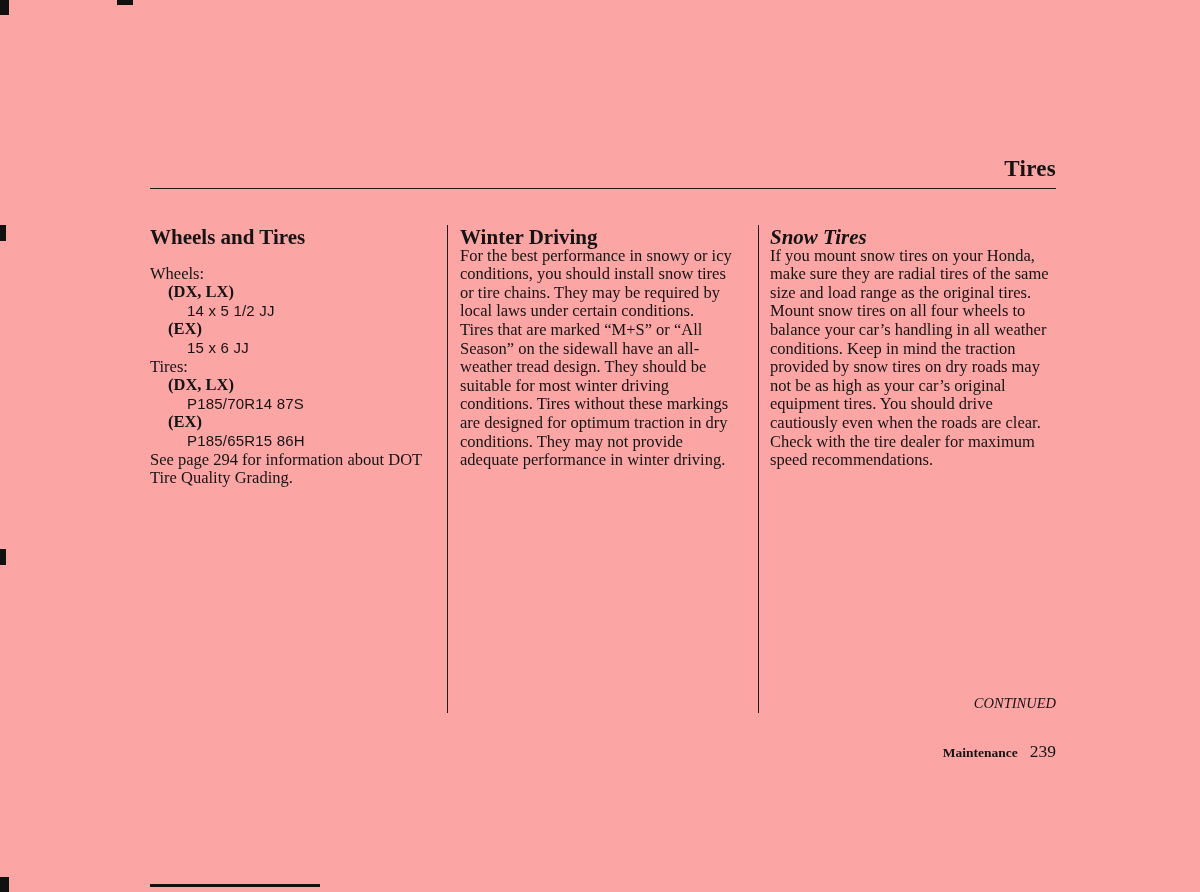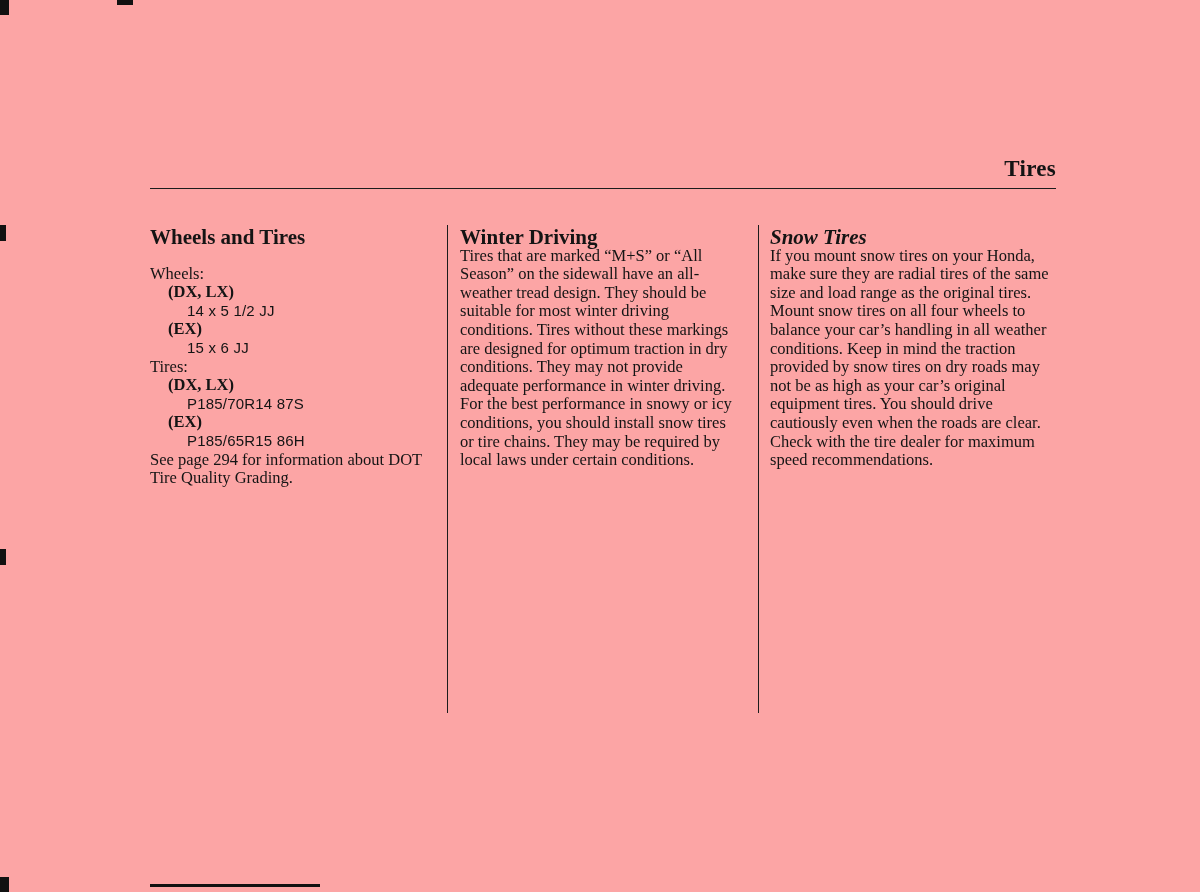--- a/index.html
+++ b/index.html
@@ -93,24 +93,28 @@
     <div class="line ind1">(DX, LX)</div>
     <div class="line ind2 spec">P185/70R14 87S</div>
     <div class="line ind1">(EX)</div>
     <div class="line ind2 spec">P185/65R15 86H</div>
 
     <div class="para block-gap">See page 294 for information about DOT Tire Quality Grading.</div>
   </div>
 
   <div class="col col-2">
     <div class="colhead">Winter Driving</div>
+    <div class="para">For the best performance in snowy or icy conditions, you should install snow tires or tire chains. They may be required by local laws under certain conditions.</div>
     <div class="para">Tires that are marked “M+S” or “All Season” on the sidewall have an all-weather tread design. They should be suitable for most winter driving conditions. Tires without these markings are designed for optimum traction in dry conditions. They may not provide adequate performance in winter driving.</div>
-    <div class="para">For the best performance in snowy or icy conditions, you should install snow tires or tire chains. They may be required by local laws under certain conditions.</div>
   </div>
 
   <div class="col col-3">
     <div class="colhead italic">Snow Tires</div>
     <div class="para">If you mount snow tires on your Honda, make sure they are radial tires of the same size and load range as the original tires. Mount snow tires on all four wheels to balance your car’s handling in all weather conditions. Keep in mind the traction provided by snow tires on dry roads may not be as high as your car’s original equipment tires. You should drive cautiously even when the roads are clear. Check with the tire dealer for maximum speed recommendations.</div>
   </div>
 
+  <div class="continued">CONTINUED</div>
 
+  <div class="footer">
+    <span class="chapter">Maintenance</span><span class="pagenum">239</span>
+  </div>
 
 </div>
 
 </body></html>

